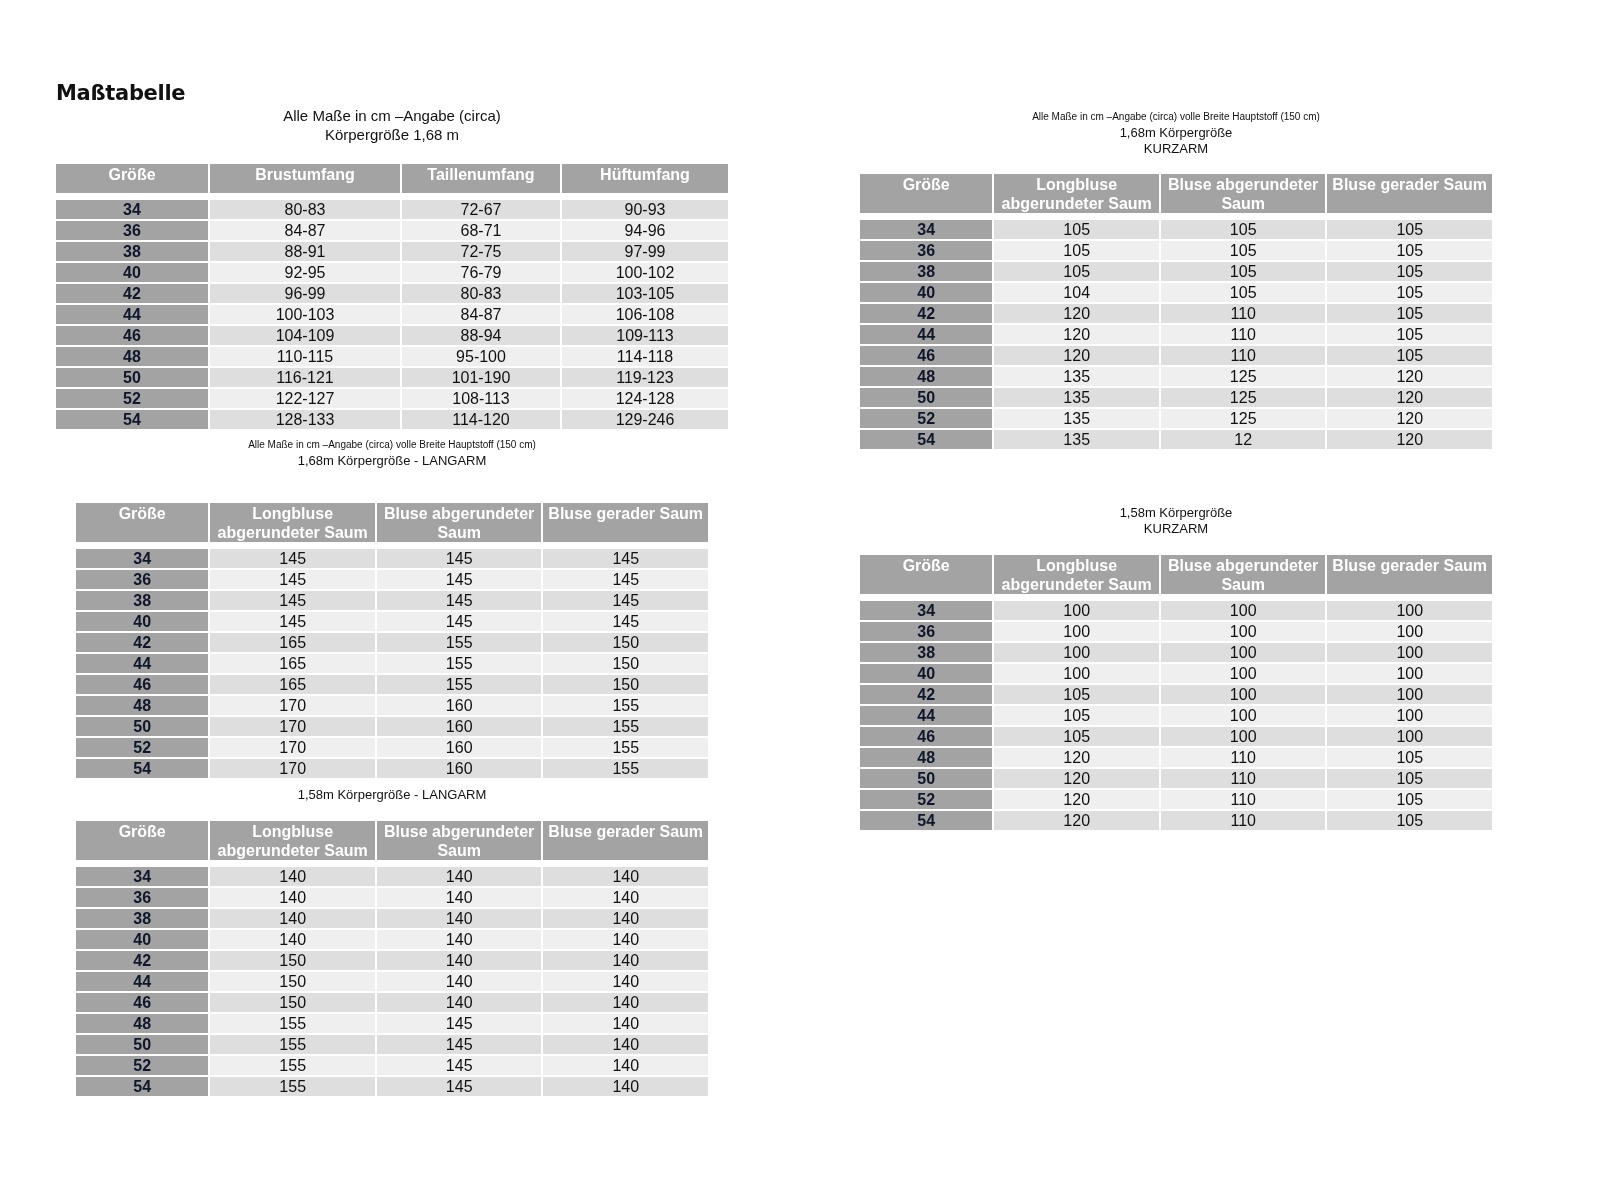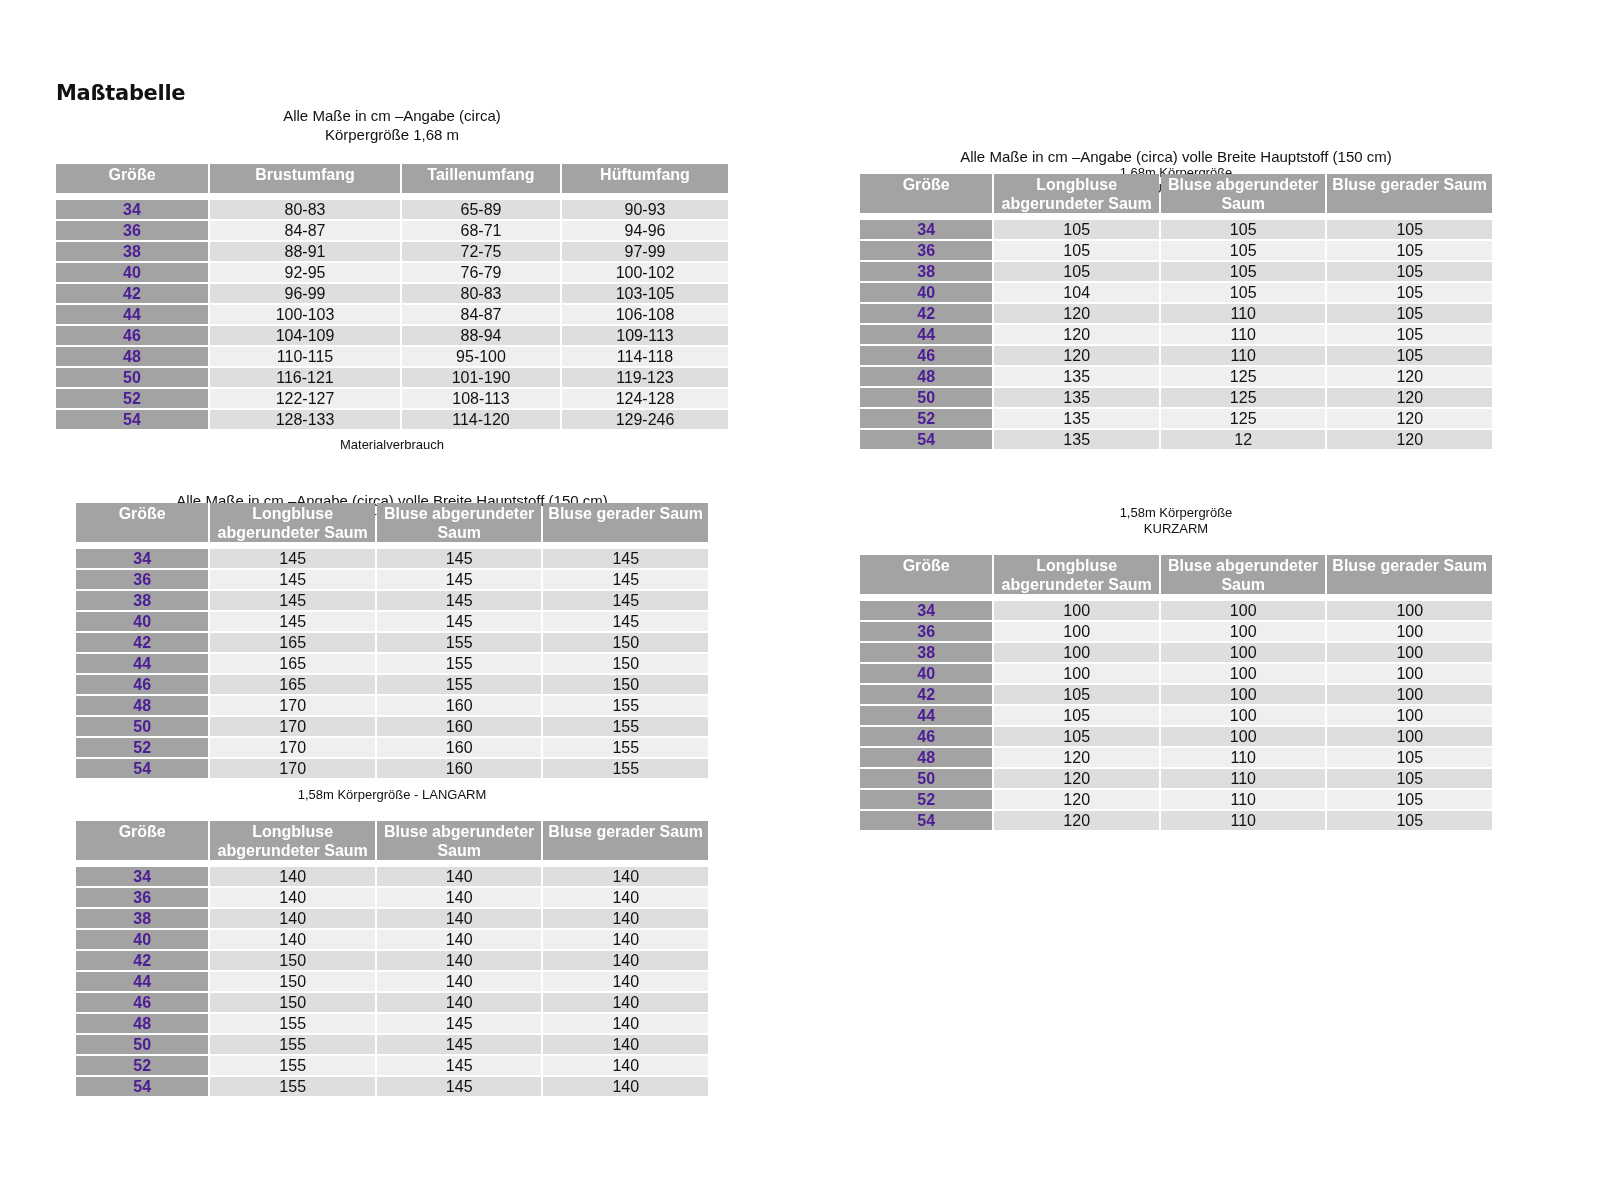--- a/index.html
+++ b/index.html
@@ -1,27 +1,27 @@
 <!DOCTYPE html>
 <html><head>
   <meta charset="utf-8">
   <style>
     html, body { margin: 0; padding: 0; background: #ffffff; }
     body { width: 1600px; height: 1200px; position: relative; overflow: hidden;
            font-family: "Liberation Sans", sans-serif; color: #111; }
     .block { position: absolute; }
     .title-main { text-align: left; font-family: "DejaVu Sans", sans-serif; font-weight: bold; font-size: 21px; line-height: 26px; letter-spacing: -0.3px; }
     .sub { text-align: center; font-size: 15px; line-height: 19px; }
-    .cap-small { text-align: center; font-size: 15px; line-height: 16px; margin-top: 40px; }
+    .cap-small { text-align: center; font-size: 10px; line-height: 16px; }
     .cap-bold { text-align: center; font-size: 13px; line-height: 16px; font-weight: normal; }
     table.grid { border-collapse: separate; border-spacing: 2px 0; table-layout: fixed; position: absolute; }
     table.grid th { background: #a3a3a3; color: #ffffff; font-weight: bold; font-size: 16px; line-height: 19px;
                     text-align: center; vertical-align: top; padding: 1px 0 0 0; border-bottom: 7px solid #ffffff; }
     table.grid td { text-align: center; font-size: 16px; height: 19px; line-height: 19px; padding: 0; border-bottom: 2px solid #ffffff; }
-    table.grid td.size { background: #a3a3a3; color: #4c1d95; font-weight: bold; }
+    table.grid td.size { background: #a3a3a3; color: #0f172a; font-weight: bold; }
     table.grid tr.odd td.val { background: #dedede; }
     table.grid tr.even td.val { background: #efefef; }
   </style>
 </head>
 <body>
 
 <div class="block" style="left:56px; top:80px; width:672px;">
   <div class="title-main">Maßtabelle</div>
   <div class="sub">Alle Maße in cm –Angabe (circa)</div>
   <div class="sub">Körpergröße 1,68 m</div>
@@ -39,21 +39,21 @@
         <th style="height: 28px;">Größe</th>
         <th style="height: 28px;">Brustumfang</th>
         <th style="height: 28px;">Taillenumfang</th>
         <th style="height: 28px;">Hüftumfang</th>
       </tr>
     </thead>
     <tbody>
       <tr class="odd">
         <td class="size">34</td>
         <td class="val">80-83</td>
-        <td class="val">65-89</td>
+        <td class="val">72-67</td>
         <td class="val">90-93</td>
       </tr>
       <tr class="even">
         <td class="size">36</td>
         <td class="val">84-87</td>
         <td class="val">68-71</td>
         <td class="val">94-96</td>
       </tr>
       <tr class="odd">
         <td class="size">38</td>
@@ -106,21 +106,20 @@
       <tr class="odd">
         <td class="size">54</td>
         <td class="val">128-133</td>
         <td class="val">114-120</td>
         <td class="val">129-246</td>
       </tr>
     </tbody>
   </table>
 
 <div class="block" style="left:76px; top:437px; width:632px;">
-  <div class="cap-bold">Materialverbrauch</div>
   <div class="cap-small">Alle Maße in cm –Angabe (circa) volle Breite Hauptstoff (150 cm)</div>
   <div class="cap-bold">1,68m Körpergröße - LANGARM</div>
 </div>
 
 <table class="grid" style="left:74px; top:503px; width:636px;">
   <colgroup>
       <col style="width:132px">
       <col style="width:164px">
       <col style="width:164px">
       <col style="width:164px">

